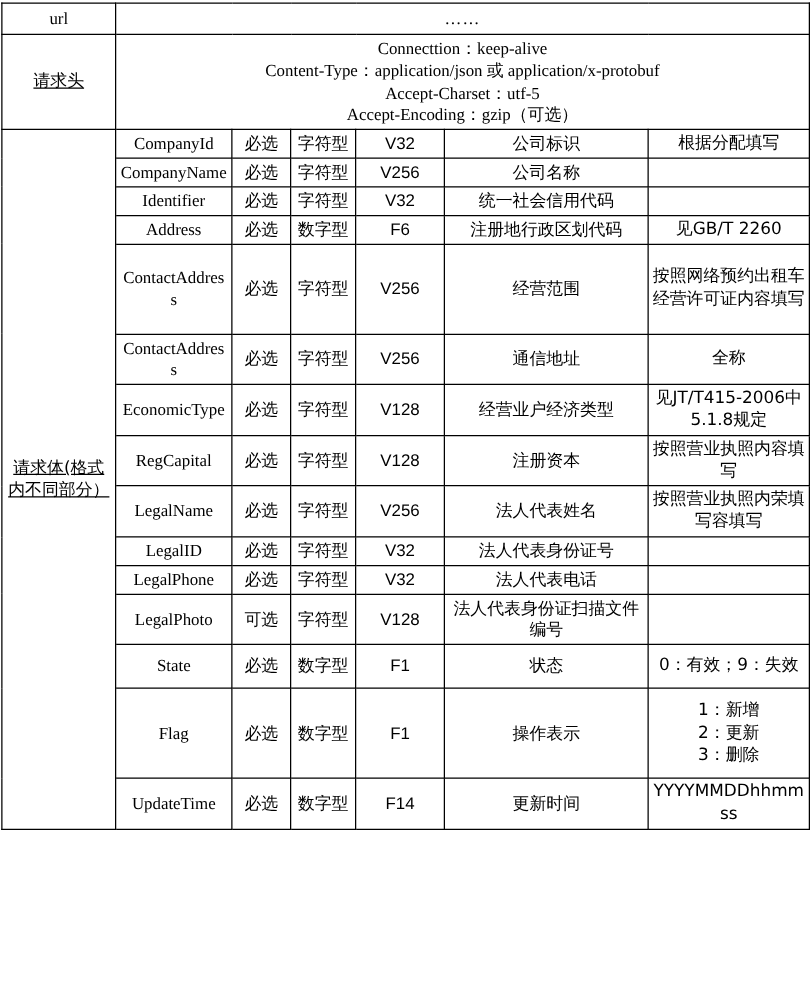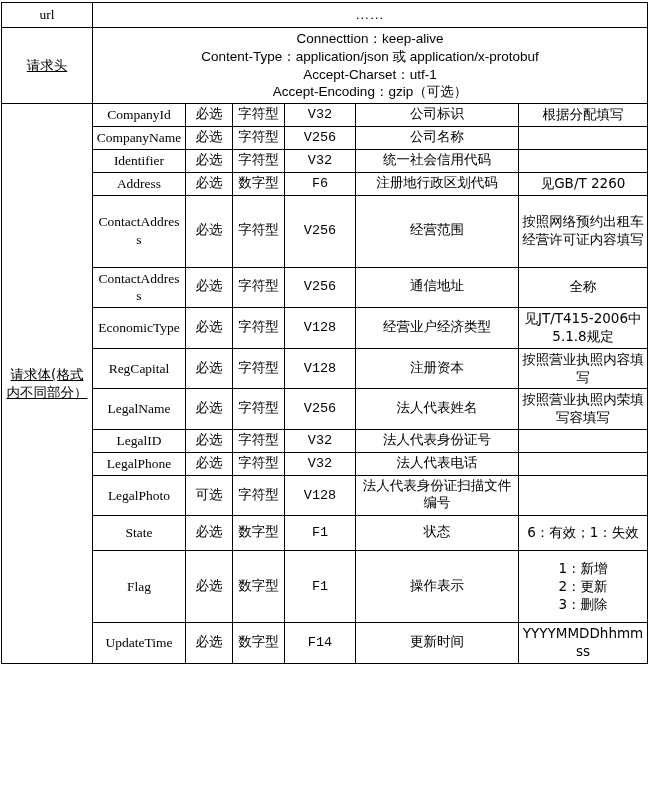--- a/index.html
+++ b/index.html
@@ -40,21 +40,21 @@
   
   col.c-section { width: 91px; }
   col.c-name    { width: 93px; }
   col.c-req     { width: 47px; }
   col.c-type    { width: 52px; }
   col.c-len     { width: 71px; }
   col.c-desc    { width: 163px; }
   col.c-note    { width: 129px; }
 
   .cn {
-    font-family: Liberation Mono, monospace;
+    font-family: Liberation Serif, serif;
     font-size: 13px;
   }
   .section-label {
     font-family: "DejaVu Sans", "Liberation Sans", sans-serif;
     font-size: 13px;
     text-align: center;
     line-height: 1.35;
     text-decoration: underline;
   }
   .url-row td { height: 20px; }
@@ -65,42 +65,42 @@
   .url-val {
     text-align: center;
     vertical-align: bottom;
     font-size: 13px;
     letter-spacing: 1px;
   }
   .header-cell {
     text-align: left;
     vertical-align: middle;
     padding-left: 8px;
-    font-family: Liberation Sans, sans-serif;
+    font-family: Liberation Serif, serif;
     font-size: 14.5px;
     line-height: 1.55;
     margin-left: 16px;
   }
   .header-cell .line { white-space: nowrap; }
   .fname {
     font-family: "Liberation Serif", "DejaVu Serif", serif;
     font-size: 13.5px;
   }
   .flen {
-    font-family: Liberation Mono, monospace;
+    font-family: Liberation Sans, sans-serif;
     font-size: 13.5px;
   }
   .note-mixed {
     font-family: "DejaVu Sans", "Liberation Sans", sans-serif;
     font-size: 12.5px;
     line-height: 1.3;
     margin-left: 12px;
   }
   .desc-cn {
-    font-family: Liberation Mono, monospace;
+    font-family: Liberation Serif, serif;
     font-size: 13.5px;
     line-height: 1.3;
   }
   .tall-1 { height: 35px; }
   .tall-2 { height: 72px; }
 </style>
 </head>
 <body>
 
 <div class="page">
@@ -119,21 +119,21 @@
       <tr class="url-row">
         <td class="url-key">url</td>
         <td class="url-val" colspan="6">……</td>
       </tr>
 
       <tr>
         <td class="section-label">请求头</td>
         <td class="header-cell" colspan="6">
           <div class="line">Connecttion：keep-alive</div>
           <div class="line">Content-Type：application/json 或 application/x-protobuf</div>
-          <div class="line">Accept-Charset：utf-1</div>
+          <div class="line">Accept-Charset：utf-5</div>
           <div class="line">Accept-Encoding：gzip（可选）</div>
         </td>
       </tr>
 
       <tr>
         <td class="section-label" rowspan="15">请求体(格式内不同部分）</td>
         <td class="fname">CompanyId</td>
         <td class="cn">必选</td>
         <td class="cn">字符型</td>
         <td class="flen">V32</td>
@@ -239,21 +239,21 @@
         <td class="desc-cn">法人代表身份证扫描文件编号</td>
         <td class="note-mixed"></td>
       </tr>
 
       <tr class="tall-1">
         <td class="fname">State</td>
         <td class="cn">必选</td>
         <td class="cn">数字型</td>
         <td class="flen">F1</td>
         <td class="desc-cn">状态</td>
-        <td class="note-mixed">6：有效；1：失效</td>
+        <td class="note-mixed">0：有效；9：失效</td>
       </tr>
 
       <tr class="tall-2">
         <td class="fname">Flag</td>
         <td class="cn">必选</td>
         <td class="cn">数字型</td>
         <td class="flen">F1</td>
         <td class="desc-cn">操作表示</td>
         <td class="note-mixed" style="white-space: pre-line;">1：新增
 2：更新

